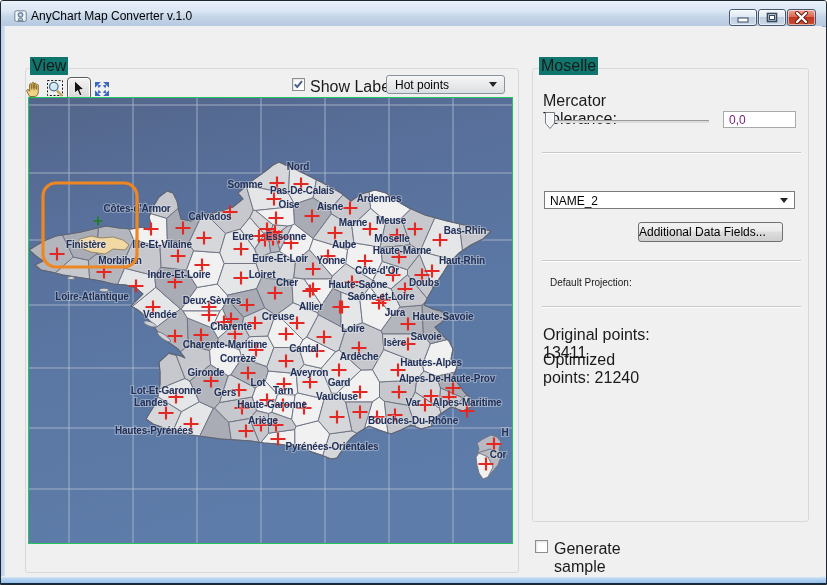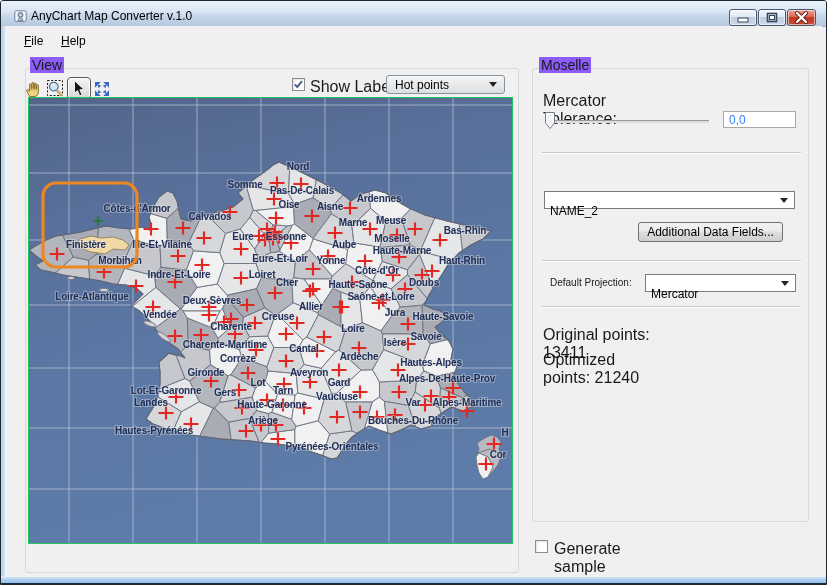--- a/index.html
+++ b/index.html
@@ -13,32 +13,32 @@
 .title{position:absolute;left:30px;top:8px;font-size:12px;color:#000}
 .capbtn{position:absolute;top:8px;height:17px;border:1px solid #46586f;border-radius:3px;box-sizing:border-box}
 .capbtn.min{left:728px;width:28px;background:linear-gradient(#f5f8fb 0%,#dfe8f2 45%,#c0cfe0 50%,#cbd9e8 100%)}
 .capbtn.max{left:757px;width:28px;background:linear-gradient(#f5f8fb 0%,#dfe8f2 45%,#c0cfe0 50%,#cbd9e8 100%)}
 .capbtn.cls{left:786px;width:29px;background:linear-gradient(#f0a193 0%,#dd6751 45%,#c03722 50%,#c64f32 100%)}
 .capbtn .inner{position:absolute;inset:0;border:1px solid rgba(255,255,255,.55);border-radius:2px}
 .menubar{position:absolute;left:4px;top:25px;width:817px;height:22px;background:#f0f0f0}
 .menubar span{position:absolute;top:8px;font-size:12px;color:#000}
 .mF{left:19px}.mH{left:56px}
 .menubar u{text-decoration:underline}
-.grouplab{position:absolute;font-size:14px;color:#1a1a1a;background:#8b5cf6;padding:0 2px;z-index:3}
+.grouplab{position:absolute;font-size:16px;color:#1a1a1a;background:#0f766e;padding:0 2px;z-index:3}
 .groupbox{position:absolute;border:1px solid #d5d9dd;border-radius:3px;box-sizing:border-box}
 .mapwrap{position:absolute;left:27px;top:96px;width:485px;height:447px;border:1px solid #22c55e;box-sizing:border-box;background:#5b77a3}
 .ctl{position:absolute;font-size:16px;color:#1a1a1a}
 .combo{position:absolute;box-sizing:border-box;background:#fff;border:1px solid #777c80;font-size:12px;color:#000}
 .combo .arr{position:absolute;right:6px;top:50%;margin-top:-2px;width:0;height:0;border-left:4px solid transparent;border-right:4px solid transparent;border-top:5px solid #242424}
-.combo .txt{position:absolute;left:5px;top:12px}
+.combo .txt{position:absolute;left:5px;top:2px}
 .combo2{position:absolute;box-sizing:border-box;background:linear-gradient(#f5f6f7,#eaebec 45%,#dcdfe2);border:1px solid #8a939d;border-radius:3px;font-size:12px;color:#000}
-.btn{position:absolute;box-sizing:border-box;border:1px solid #707070;border-radius:3px;background:linear-gradient(#f2f2f2 0%,#ebebeb 45%,#dddddd 50%,#cfcfcf 100%);font-size:12px;color:#000;text-align:center}
+.btn{position:absolute;box-sizing:border-box;border:1px solid #707070;border-radius:3px;background:linear-gradient(#f2f2f2 0%,#ebebeb 45%,#dddddd 50%,#cfcfcf 100%);font-size:12px;color:#000;}
 .cb{position:absolute;width:13px;height:13px;box-sizing:border-box;background:#fff;border:1px solid #8b8d90;box-shadow:inset 1px 1px 2px rgba(0,0,0,.12)}
 .sep{position:absolute;height:1px;background:#c8c8c8;border-bottom:1px solid #fdfdfd}
-.tb{position:absolute;box-sizing:border-box;background:#fff;border:1px solid #a9a9a9;font-size:12px;color:#3b82f6}
+.tb{position:absolute;box-sizing:border-box;background:#fff;border:1px solid #a9a9a9;font-size:12px;color:#701a75}
 </style></head><body>
 <div class="win"></div>
 <div class="frame">
  <div class="titlebar"></div>
  <div class="sideL"></div>
     <div class="sideR"></div>
     <div class="bot"></div>
  <div class="client"></div>
  <svg class="appicon" viewBox="0 0 16 16">
       <rect x="1" y="1" width="14" height="13" rx="2" fill="#f4f6f8" stroke="#5a6b7d"></rect>
@@ -59,24 +59,20 @@
         <rect x="8.5" y="3.5" width="9" height="8" fill="none" stroke="#37485c" stroke-width="1.6"></rect>
         <rect x="10.5" y="5.5" width="5" height="4" fill="#fff" stroke="#37485c" stroke-width="1"></rect>
       </svg>
     </div>
  <div class="capbtn cls">
       <div class="inner"></div>
       <svg width="27" height="15" viewBox="0 0 27 15" style="position:absolute;left:0;top:0">
         <path d="M9 3 L18 12 M18 3 L9 12" stroke="#5e1408" stroke-width="4" stroke-linecap="round"></path>
         <path d="M9 3 L18 12 M18 3 L9 12" stroke="#fff" stroke-width="2.4" stroke-linecap="round"></path>
       </svg>
-    </div>
- <div class="menubar">
-      <span class="mF"><u>F</u>ile</span>
-      <span class="mH"><u>H</u>elp</span>
     </div>
 
  <div class="grouplab" style="left:29px;top:56px">View</div>
  <div class="groupbox" style="left:24px;top:67px;width:494px;height:505px"></div>
  <div class="grouplab" style="left:538px;top:56px">Moselle</div>
  <div class="groupbox" style="left:531px;top:67px;width:277px;height:454px"></div>
 
  <svg style="position:absolute;left:24px;top:80px" width="16" height="17" viewBox="0 0 16 17">
       <path d="M4.6 15.5 C3.6 13.2 2.2 11.4 1.8 9.8 C1.5 8.6 2.9 8 3.7 9 L4.6 10.2 L4.6 3.6 C4.6 2.3 6.3 2.3 6.3 3.6 L6.3 7.6 L7 7.6 L7 2.3 C7 1 8.7 1 8.7 2.3 L8.7 7.6 L9.4 7.6 L9.4 2.9 C9.4 1.7 11 1.7 11 2.9 L11 7.9 L11.7 7.9 L11.7 4.4 C11.7 3.2 13.3 3.2 13.3 4.4 L13.3 10.8 C13.3 13.6 11.8 15.5 9.2 15.5 Z" fill="#f0d385" stroke="#7c5e17" stroke-width="0.9"></path>
       <path d="M6.3 7.6 L6.3 9.2 M7 7.6 L7 9.2 M8.7 7.6 L8.7 9.4 M9.4 7.7 L9.4 9.4 M11 7.9 L11 9.6" stroke="#b89a45" stroke-width="0.7"></path>
@@ -447,22 +443,18 @@
  <div class="sep" style="left:541px;top:151px;width:259px"></div>
  <div class="combo" style="left:543px;top:190px;width:251px;height:18px">
       <span class="txt">NAME_2</span>
       <span class="arr"></span>
     </div>
  <div class="btn" style="left:637px;top:221px;width:145px;height:20px">
       <span style="position:absolute;left:0;right:0;top:2px">Additional Data Fields...</span>
     </div>
  <div class="sep" style="left:541px;top:259px;width:259px"></div>
  <div class="ctl" style="left:549px;top:276px;font-size:10px">Default Projection:</div>
- <div class="combo" style="left:644px;top:273px;width:151px;height:18px">
-      <span class="txt">Mercator</span>
-      <span class="arr"></span>
-    </div>
  <div class="sep" style="left:541px;top:305px;width:259px"></div>
  <div class="ctl" style="left:542px;top:325px">Original points: 13411</div>
  <div class="ctl" style="left:542px;top:350px">Optimized points: 21240</div>
 
  <div class="cb" style="left:534px;top:539px"></div>
  <div class="ctl" style="left:553px;top:539px">Generate sample</div>
 </div>
 </body></html>

